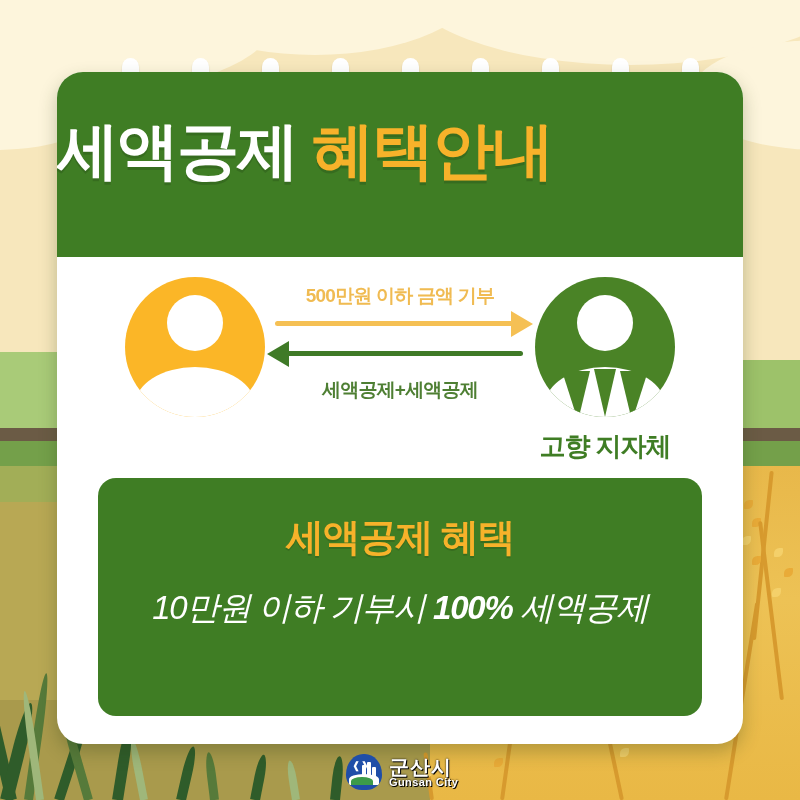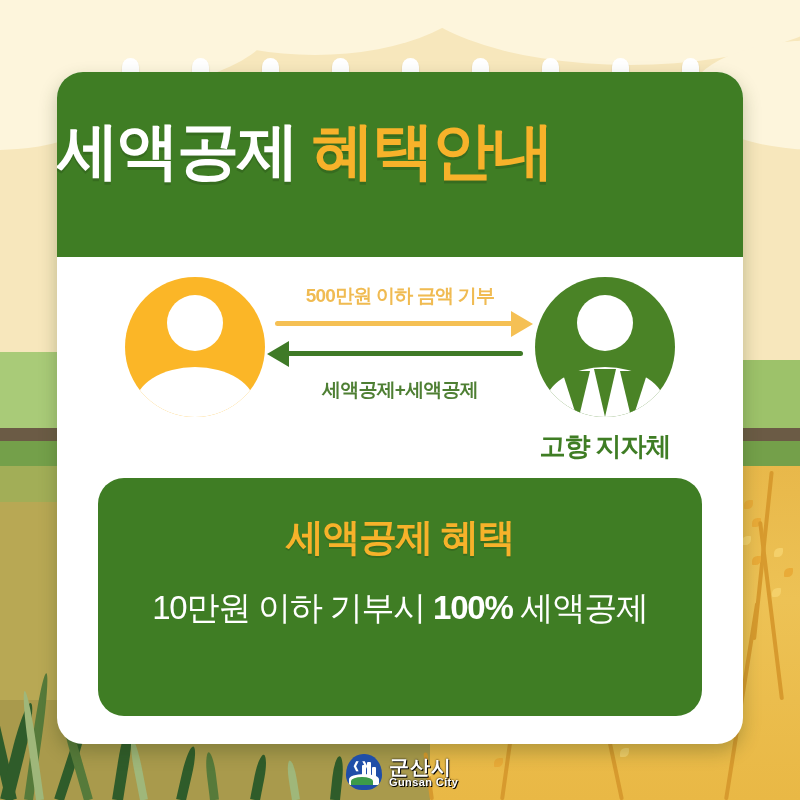--- a/index.html
+++ b/index.html
@@ -83,26 +83,26 @@
   .arrow-label.bot{top:100px;color:#4e7f33;}
   .arrow-line{position:absolute;height:5px;border-radius:3px;}
   .arrow-line.top{left:6px;top:44px;width:248px;background:#f5c054;}
   .arrow-line.bot{left:6px;top:74px;width:248px;background:#3f7a27;}
   .ah{position:absolute;width:0;height:0;}
   .ah.right{right:-2px;top:34px;border-top:13px solid transparent;border-bottom:13px solid transparent;border-left:22px solid #f5c054;}
   .ah.left{left:-2px;top:64px;border-top:13px solid transparent;border-bottom:13px solid transparent;border-right:22px solid #3f7a27;}
 
   
   .benefit{position:absolute;left:41px;top:406px;width:604px;height:238px;
-           background:#3f7d24;border-radius:26px;}
+           background:#3f7d24;border-radius:18px;}
   .benefit h2{margin:0;position:absolute;left:0;top:34px;width:604px;text-align:center;
               color:#f7b22a;font-size:38px;font-weight:bold;letter-spacing:-1.5px;
               text-shadow:0 2px 0 rgba(0,0,0,.12);}
   .benefit .line{position:absolute;left:0;width:604px;text-align:center;color:#ffffff;
-                 font-size:33px;letter-spacing:-1.2px;}
+                 font-size:33px;letter-spacing:-1.2px;font-style:italic;}
   .benefit .l1{top:108px;}
   .benefit .l2{top:160px;}
   .benefit .line b{font-weight:bold;}
 
   
   .logo{position:absolute;left:346px;top:752px;width:120px;height:40px;display:flex;align-items:center;gap:7px;}
   .logo-mark{position:relative;width:36px;height:36px;background:#1f4ea8;
              border-radius:48% 48% 44% 44%/56% 56% 40% 40%;overflow:hidden;flex:none;}
   .lm-bird{position:absolute;left:6px;top:7px;color:#ffffff;font-size:10px;line-height:1;}
   .lm-bldg{position:absolute;background:#ffffff;border-radius:1px;}

